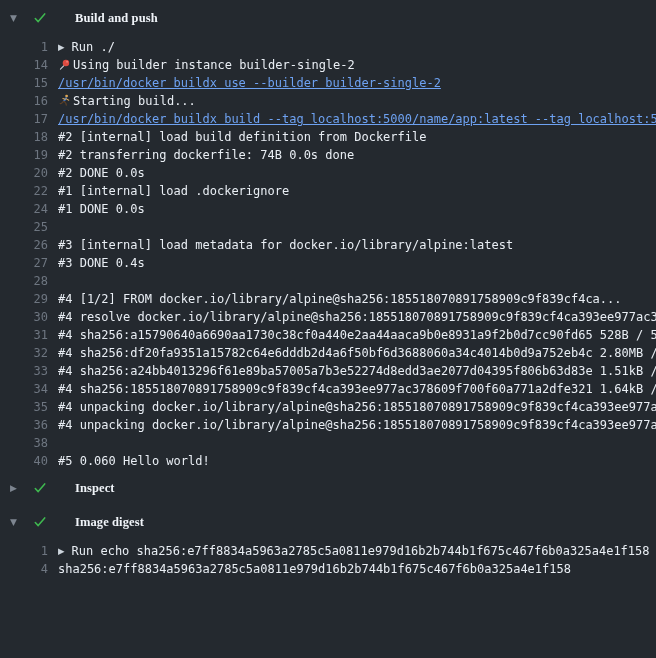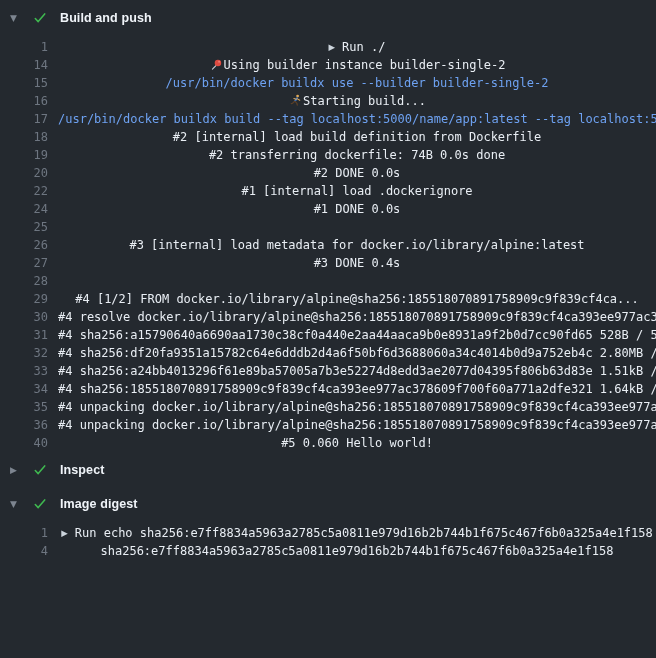--- a/index.html
+++ b/index.html
@@ -29,22 +29,22 @@
   .chevron {
     width: 14px;
     flex: none;
     font-size: 9px;
     line-height: 20px;
     color: var(--chevron);
     font-family: "DejaVu Sans", sans-serif;
   }
   .check { width: 14px; height: 20px; flex: none; margin-left: 9px; display: flex; align-items: center; }
   .sec-title {
-    margin-left: 13px;
-    font-family: Liberation Sans, sans-serif;
+    margin-left: 28px;
+    font-family: Liberation Serif, serif;
     font-size: 12.5px;
     font-weight: 600;
     color: var(--header);
     letter-spacing: 0.1px;
   }
   .lines { padding: 10px 0 8px 0; }
   .section.collapsed { padding-bottom: 14px; }
   .line { display: flex; height: 18px; line-height: 18px; font-size: 12px; }
   .gutter {
     width: 48px;
@@ -52,23 +52,22 @@
     text-align: right;
     color: var(--num);
     cursor: pointer;
   }
   .content {
     margin-left: 10px;
     flex: 1 1 auto;
     white-space: pre;
     overflow: hidden;
     color: var(--text);
-    text-align: center;
-  }
-  .content .txt.command { color: var(--command); }
+  }
+  .content .txt.command { color: var(--command); text-decoration: underline; }
   .content .txt.plain, .content .txt.run, .content .txt.pin, .content .txt.runner { color: var(--text); }
   .run-arrow {
     display: inline-block;
     font-size: 8.5px;
     color: var(--arrow);
     margin-right: 7px;
     vertical-align: 1px;
     font-family: "DejaVu Sans", sans-serif;
   }
   .emoji { display: inline-block; width: 15px; vertical-align: -2px; }
@@ -180,20 +179,24 @@
         </div>
         <div class="line">
           <span class="gutter">35</span>
           <div class="content"><span class="txt plain">#4 unpacking docker.io/library/alpine@sha256:185518070891758909c9f839cf4ca393ee977ac378609f700f60a771a2dfe321</span></div>
         </div>
         <div class="line">
           <span class="gutter">36</span>
           <div class="content"><span class="txt plain">#4 unpacking docker.io/library/alpine@sha256:185518070891758909c9f839cf4ca393ee977ac378609f700f60a771a2dfe321</span></div>
         </div>
         <div class="line">
+          <span class="gutter">38</span>
+          <div class="content"><span class="txt plain"></span></div>
+        </div>
+        <div class="line">
           <span class="gutter">40</span>
           <div class="content"><span class="txt plain">#5 0.060 Hello world!</span></div>
         </div>
       </div>
     </section>
     <section class="section collapsed">
       <div class="sec-header">
         <span class="chevron">▶</span>
         <span class="check">
           <svg width="14" height="12" viewBox="0 0 16 14">

